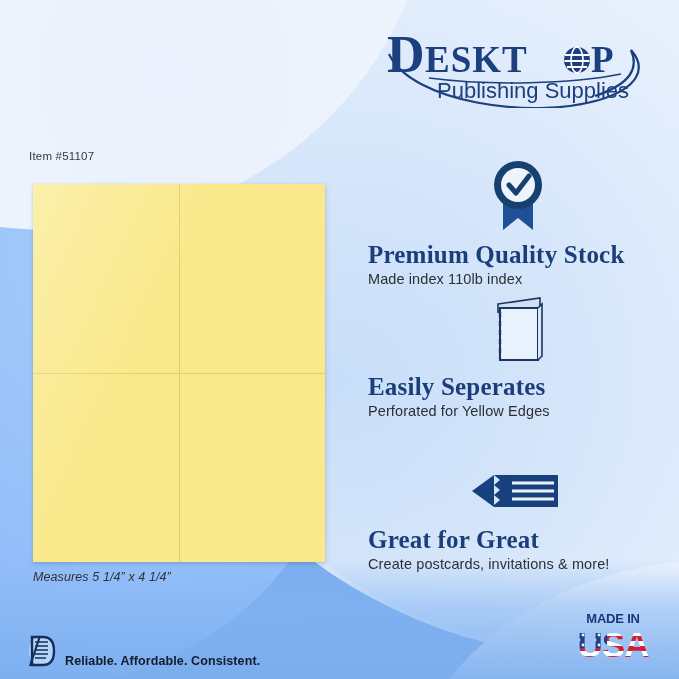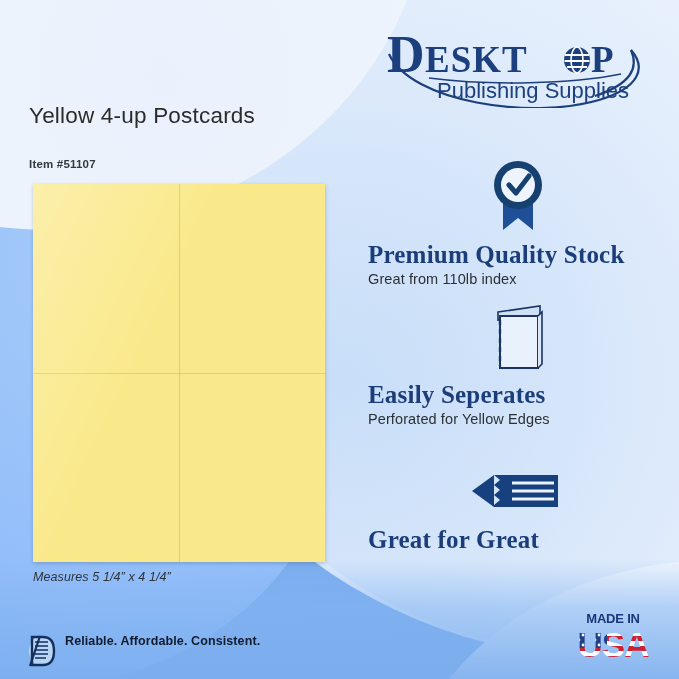--- a/index.html
+++ b/index.html
@@ -88,26 +88,25 @@
     top: 103px;
     font-size: 22.5px;
     color: #2b2b2b;
     letter-spacing: 0.2px;
     font-weight: 400;
     white-space: nowrap;
   }
   .item-number {
     position: absolute;
     left: 29px;
-    top: 158px;
+    top: 150px;
     font-size: 11.5px;
     color: #33383d;
     letter-spacing: 0.2px;
     white-space: nowrap;
-    font-weight: bold;
   }
 
   
   .sheet {
     position: absolute;
     left: 33px;
     top: 184px;
     width: 292px;
     height: 378px;
     background: #fae98a;
@@ -180,30 +179,30 @@
     letter-spacing: 0.2px;
     line-height: 1.05;
   }
   .feature-sub {
     margin-top: 3px;
     font-size: 14.5px;
     color: #2b3036;
     letter-spacing: 0.1px;
   }
   #feature-1 { top: 158px; }
-  #feature-2 { top: 298px; }
+  #feature-2 { top: 290px; }
   #feature-3 { top: 443px; }
 
   
   .tagline-wrap {
     position: absolute;
     left: 26px;
     top: 634px;
     display: flex;
-    align-items: flex-start;
+    align-items: flex-end;
     gap: 9px;
   }
   .tagline-mark { width: 30px; height: 34px; flex: 0 0 auto; }
   .tagline-mark svg { display: block; }
   .tagline-text {
     font-size: 12.5px;
     font-weight: bold;
     color: #121c2e;
     letter-spacing: 0.1px;
     white-space: nowrap;
@@ -256,21 +255,20 @@
       <circle cx="196" cy="36" r="13" fill="#1c3f7e"></circle>
       <path d="M184 31 h24 M183.5 37 h25 M186 43 h20" stroke="#ffffff" stroke-width="2.1" fill="none"></path>
       <ellipse cx="196" cy="36" rx="6" ry="13" fill="none" stroke="#ffffff" stroke-width="1.6"></ellipse>
       <text x="210" y="48" font-family="Liberation Serif, serif" font-size="37" font-weight="bold" fill="#1c3f7e">P</text>
 
       <path d="M48 54 C 110 62 190 60 240 50" fill="none" stroke="#1c3f7e" stroke-width="1.6"></path>
       <text x="56" y="74" font-family="Liberation Sans, sans-serif" font-size="22" fill="#1c3f7e">Publishing Supplies</text>
     </svg>
   </div>
 
-  <div class="product-title">Yellow 4-up Postcards</div>
   <div class="item-number">Item #51107</div>
 
   <div class="sheet">
     <div class="sheet-perf-v"></div>
     <div class="sheet-perf-h"></div>
     <div class="sheet-sheen"></div>
   </div>
 
   <div class="measures">Measures 5 1/4” x 4 1/4”</div>
 
@@ -280,21 +278,21 @@
 
         <path d="M20 38 h30 v34 l-15 -12 -15 12 z" fill="#1f4f96"></path>
 
         <circle cx="35" cy="27" r="24" fill="#15406f"></circle>
         <circle cx="35" cy="27" r="17" fill="#eef4fd"></circle>
 
         <path d="M26 27 l7 8 l13 -17" fill="none" stroke="#15406f" stroke-width="5" stroke-linecap="round" stroke-linejoin="round"></path>
       </svg>
     </div>
     <div class="feature-title">Premium Quality Stock</div>
-    <div class="feature-sub">Great from 110lb index</div>
+    <div class="feature-sub">Made index 110lb index</div>
   </div>
 
   <div class="feature" id="feature-2">
     <div class="feature-icon">
       <svg width="72" height="76" viewBox="0 0 72 76">
 
         <path d="M16 14 L58 8 L58 18 L16 22 z" fill="#cfdff5" stroke="#1b3461" stroke-width="1.6"></path>
 
         <rect x="18" y="18" width="38" height="52" fill="#e9f1fc" stroke="#1b3461" stroke-width="2"></rect>
 
@@ -314,20 +312,21 @@
         <path d="M6 28 L28 12 L28 44 z" fill="#17407e"></path>
 
         <path d="M28 12 L34 17 L28 22 L34 27 L28 32 L34 37 L28 42 L28 44 L40 44 L40 12 z" fill="#17407e"></path>
 
         <path d="M40 12 H92 L92 44 H40 z" fill="#17407e"></path>
 
         <path d="M46 20 H88 M46 28 H88 M46 36 H88" stroke="#eaf2fc" stroke-width="3.2" fill="none"></path>
       </svg>
     </div>
     <div class="feature-title">Great for Great</div>
+    <div class="feature-sub">Create postcards, invitations &amp; more!</div>
   </div>
 
   <div class="tagline-wrap">
     <div class="tagline-mark">
       <svg width="30" height="34" viewBox="0 0 30 34">
         <ellipse cx="16" cy="17" rx="13" ry="15" fill="#b9d5f5"></ellipse>
         <path d="M6 3 H17 C25 3 28 9 28 17 C28 25 25 31 17 31 H6 z" fill="none" stroke="#14305e" stroke-width="2.4"></path>
         <path d="M9 8 H22 M9 12 H22 M9 16 H22 M9 20 H22 M9 24 H20" stroke="#14305e" stroke-width="1.6" fill="none"></path>
         <path d="M4 32 L14 2" stroke="#14305e" stroke-width="2.2" fill="none"></path>
       </svg>

